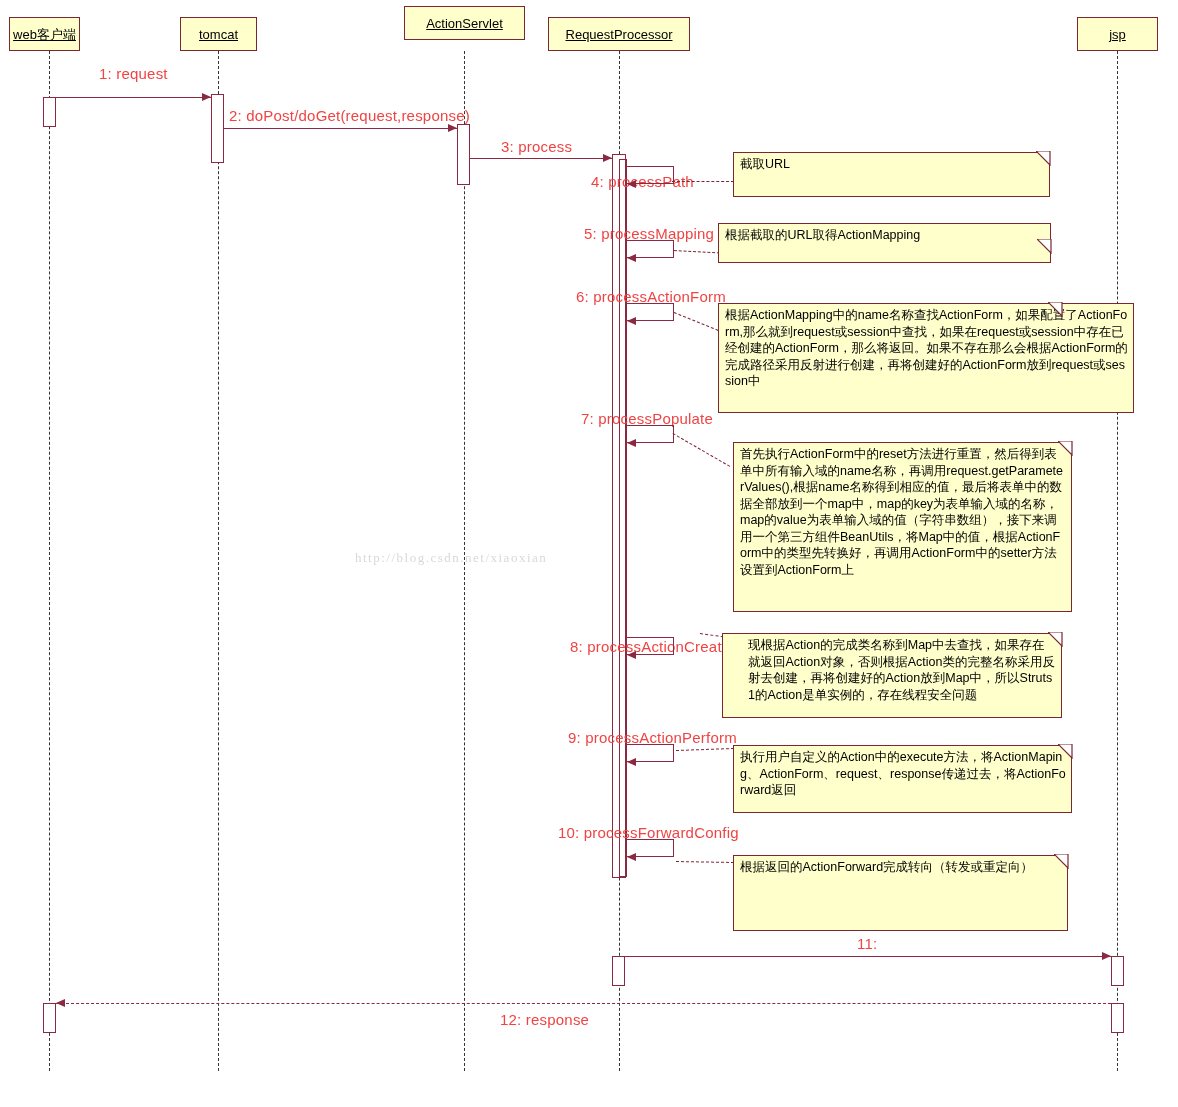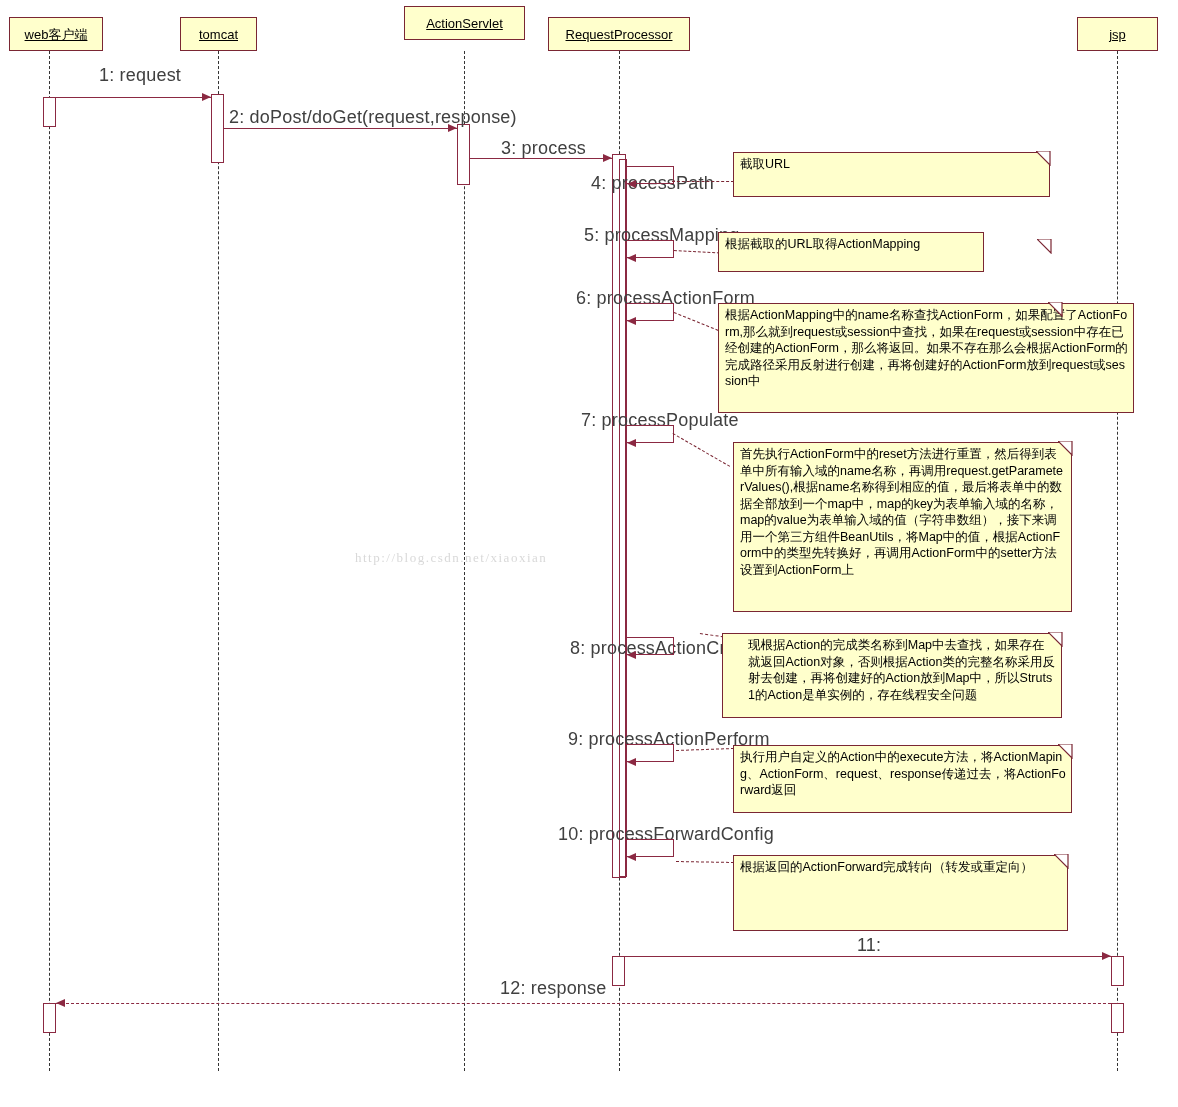--- a/index.html
+++ b/index.html
@@ -75,22 +75,22 @@
     border-bottom: 4px solid transparent;
     border-left: 9px solid #8b2942;
   }
   .arrowhead.left {
     border-top: 4px solid transparent;
     border-bottom: 4px solid transparent;
     border-right: 9px solid #8b2942;
   }
   .msglabel {
     position: absolute;
-    font-size: 18px;
-    color: #404040;
+    font-size: 15px;
+    color: #ef4444;
     white-space: nowrap;
     letter-spacing: 0.2px;
   }
 
   
   .selfcall {
     position: absolute;
     box-sizing: border-box;
     border-top: 1.3px solid #8b2942;
     border-right: 1.3px solid #8b2942;
@@ -130,21 +130,21 @@
     z-index: 0;
   }
 </style>
 </head>
 <body>
 
 <div id="diagram">
 
   <div class="watermark" style="left:355px; top:550px;">http://blog.csdn.net/xiaoxian</div>
 
-  <div class="participant" style="left:9px; top:17px; width:94px;">
+  <div class="participant" style="left:9px; top:17px; width:71px;">
     <span class="plabel">web客户端</span>
   </div>
   <div class="lifeline" style="left:49px; top:51px; height:1020px;"></div>
 
   <div class="participant" style="left:180px; top:17px; width:77px;">
     <span class="plabel">tomcat</span>
   </div>
   <div class="lifeline" style="left:218px; top:51px; height:1020px;"></div>
 
   <div class="participant" style="left:404px; top:6px; width:121px;">
@@ -209,32 +209,32 @@
   <div class="arrowhead left" style="left:627px; top:758px;"></div>
 
   <div class="msglabel" style="left:558px; top:824px;">10: processForwardConfig</div>
   <div class="selfcall" style="left:627px; top:839px; width:47px; height:18px;"></div>
   <div class="arrowhead left" style="left:627px; top:853px;"></div>
 
   <div class="msglabel" style="left:857px; top:935px;">11:</div>
   <div class="msgline" style="left:619px; top:956px; width:492px;"></div>
   <div class="arrowhead right" style="left:1102px; top:952px;"></div>
 
-  <div class="msglabel" style="left:500px; top:978px;">12: response</div>
+  <div class="msglabel" style="left:500px; top:1011px;">12: response</div>
   <div class="msgline dashed" style="left:56px; top:1003px; width:1060px;"></div>
   <div class="arrowhead left" style="left:56px; top:999px;"></div>
 
   <div class="notelink" style="left:672px; top:181px; width:62px;"></div>
   <div class="note" style="left:733px; top:152px; width:317px; height:45px;">截取URL</div>
   <svg class="foldline" style="position:absolute; left:1036px; top:151px; width:15px; height:15px;">
     <polygon points="0,0 14,14 14,0" fill="#ffffff" stroke="#7a2633" stroke-width="1.2"></polygon>
   </svg>
 
   <div class="notelink" style="left:674px; top:250px; width:46px; transform:rotate(3deg);"></div>
-  <div class="note" style="left:718px; top:232px; width:266px; height:40px;">根据截取的URL取得ActionMapping</div>
+  <div class="note" style="left:718px; top:223px; width:333px; height:40px;">根据截取的URL取得ActionMapping</div>
   <svg class="foldline" style="position:absolute; left:1037px; top:239px; width:15px; height:15px;">
     <polygon points="0,0 14,14 14,0" fill="#ffffff" stroke="#7a2633" stroke-width="1.2"></polygon>
   </svg>
 
   <div class="notelink" style="left:674px; top:312px; width:48px; transform:rotate(22deg);"></div>
   <div class="note" style="left:718px; top:303px; width:416px; height:110px;">根据ActionMapping中的name名称查找ActionForm，如果配置了ActionForm,那么就到request或session中查找，如果在request或session中存在已经创建的ActionForm，那么将返回。如果不存在那么会根据ActionForm的完成路径采用反射进行创建，再将创建好的ActionForm放到request或session中</div>
   <svg class="foldline" style="position:absolute; left:1048px; top:302px; width:15px; height:15px;">
     <polygon points="0,0 14,14 14,0" fill="#ffffff" stroke="#7a2633" stroke-width="1.2"></polygon>
   </svg>
 

